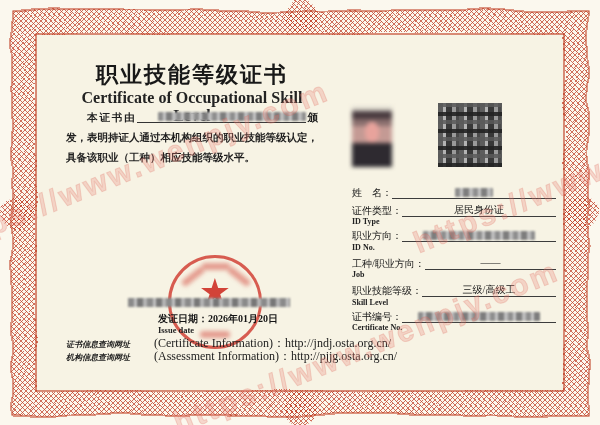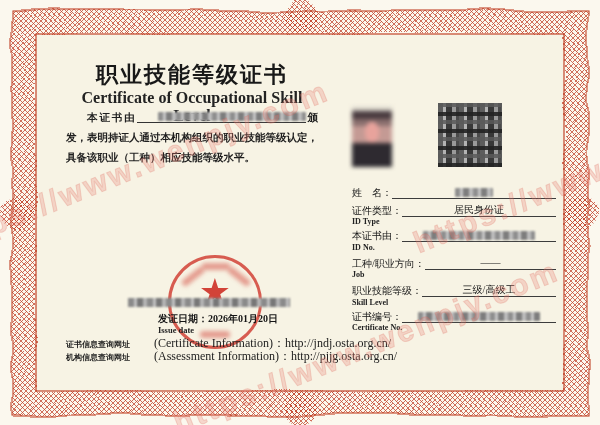--- a/index.html
+++ b/index.html
@@ -34,21 +34,21 @@
   .sealStar{position:absolute;left:0;top:16px;width:94px;text-align:center;font-size:36px;
       color:rgba(205,42,32,0.88);filter:blur(0.4px);}
   .sealArc{position:absolute;height:7px;background:rgba(210,70,58,0.5);filter:blur(2px);border-radius:3px;}
   .sealOrg{position:absolute;left:128px;top:298px;width:162px;height:9px;z-index:6;
       background:repeating-linear-gradient(90deg,#8a8a8a 0 6px,#c2c2c2 6px 9px,#777 9px 15px,#b5b5b5 15px 19px);
       filter:blur(1.3px);}
 
   .issueRow{position:absolute;left:158px;top:312px;font-size:10px;font-weight:bold;color:#161616;z-index:7;}
   .issueEn{position:absolute;left:158px;top:325px;font-size:8.5px;font-weight:bold;color:#222;z-index:7;}
   .qline{position:absolute;font-size:8px;color:#1c1c1c;z-index:7;white-space:nowrap;}
-  .qline .cn{font-weight:bold;display:inline-block;width:88px;}
+  .qline .cn{font-weight:bold;display:inline-block;width:88px;font-style:italic;}
   .qline .en{font-size:12px;}
 
   
   .photo{position:absolute;left:352px;top:107px;width:40px;height:60px;filter:blur(2px);
       background:
         radial-gradient(ellipse 12px 17px at 50% 42%, #e8a39c 0 60%, rgba(232,163,156,0) 62%),
         linear-gradient(180deg,#d6d2c8 0 6%,#4a3c40 6% 20%,#8a6f6e 20% 32%,#c49a94 32% 60%,#2e2a30 60% 100%);}
   .qr{position:absolute;left:438px;top:103px;width:64px;height:64px;filter:blur(0.6px);background-color:#b9b9b9;
       background-image:
         repeating-linear-gradient(0deg, rgba(35,35,35,0.9) 0 4px, rgba(0,0,0,0) 4px 9px, rgba(90,90,90,0.85) 9px 13px, rgba(0,0,0,0) 13px 17px),
@@ -136,21 +136,21 @@
       </div>
       <div class="frow">
         <div class="fmain">
           <span class="flabel">证件类型：</span>
           <span class="fline"><span class="fvalue">居民身份证</span></span>
         </div>
         <div class="fen">ID Type</div>
       </div>
       <div class="frow">
         <div class="fmain">
-          <span class="flabel">本证书由：</span>
+          <span class="flabel">职业方向：</span>
           <span class="fline"><span class="redact" style="width: 112px;"></span></span>
         </div>
         <div class="fen">ID No.</div>
       </div>
       <div class="frow">
         <div class="fmain">
           <span class="flabel">工种/职业方向：</span>
           <span class="fline"><span class="fvalue">——</span></span>
         </div>
         <div class="fen">Job</div>

